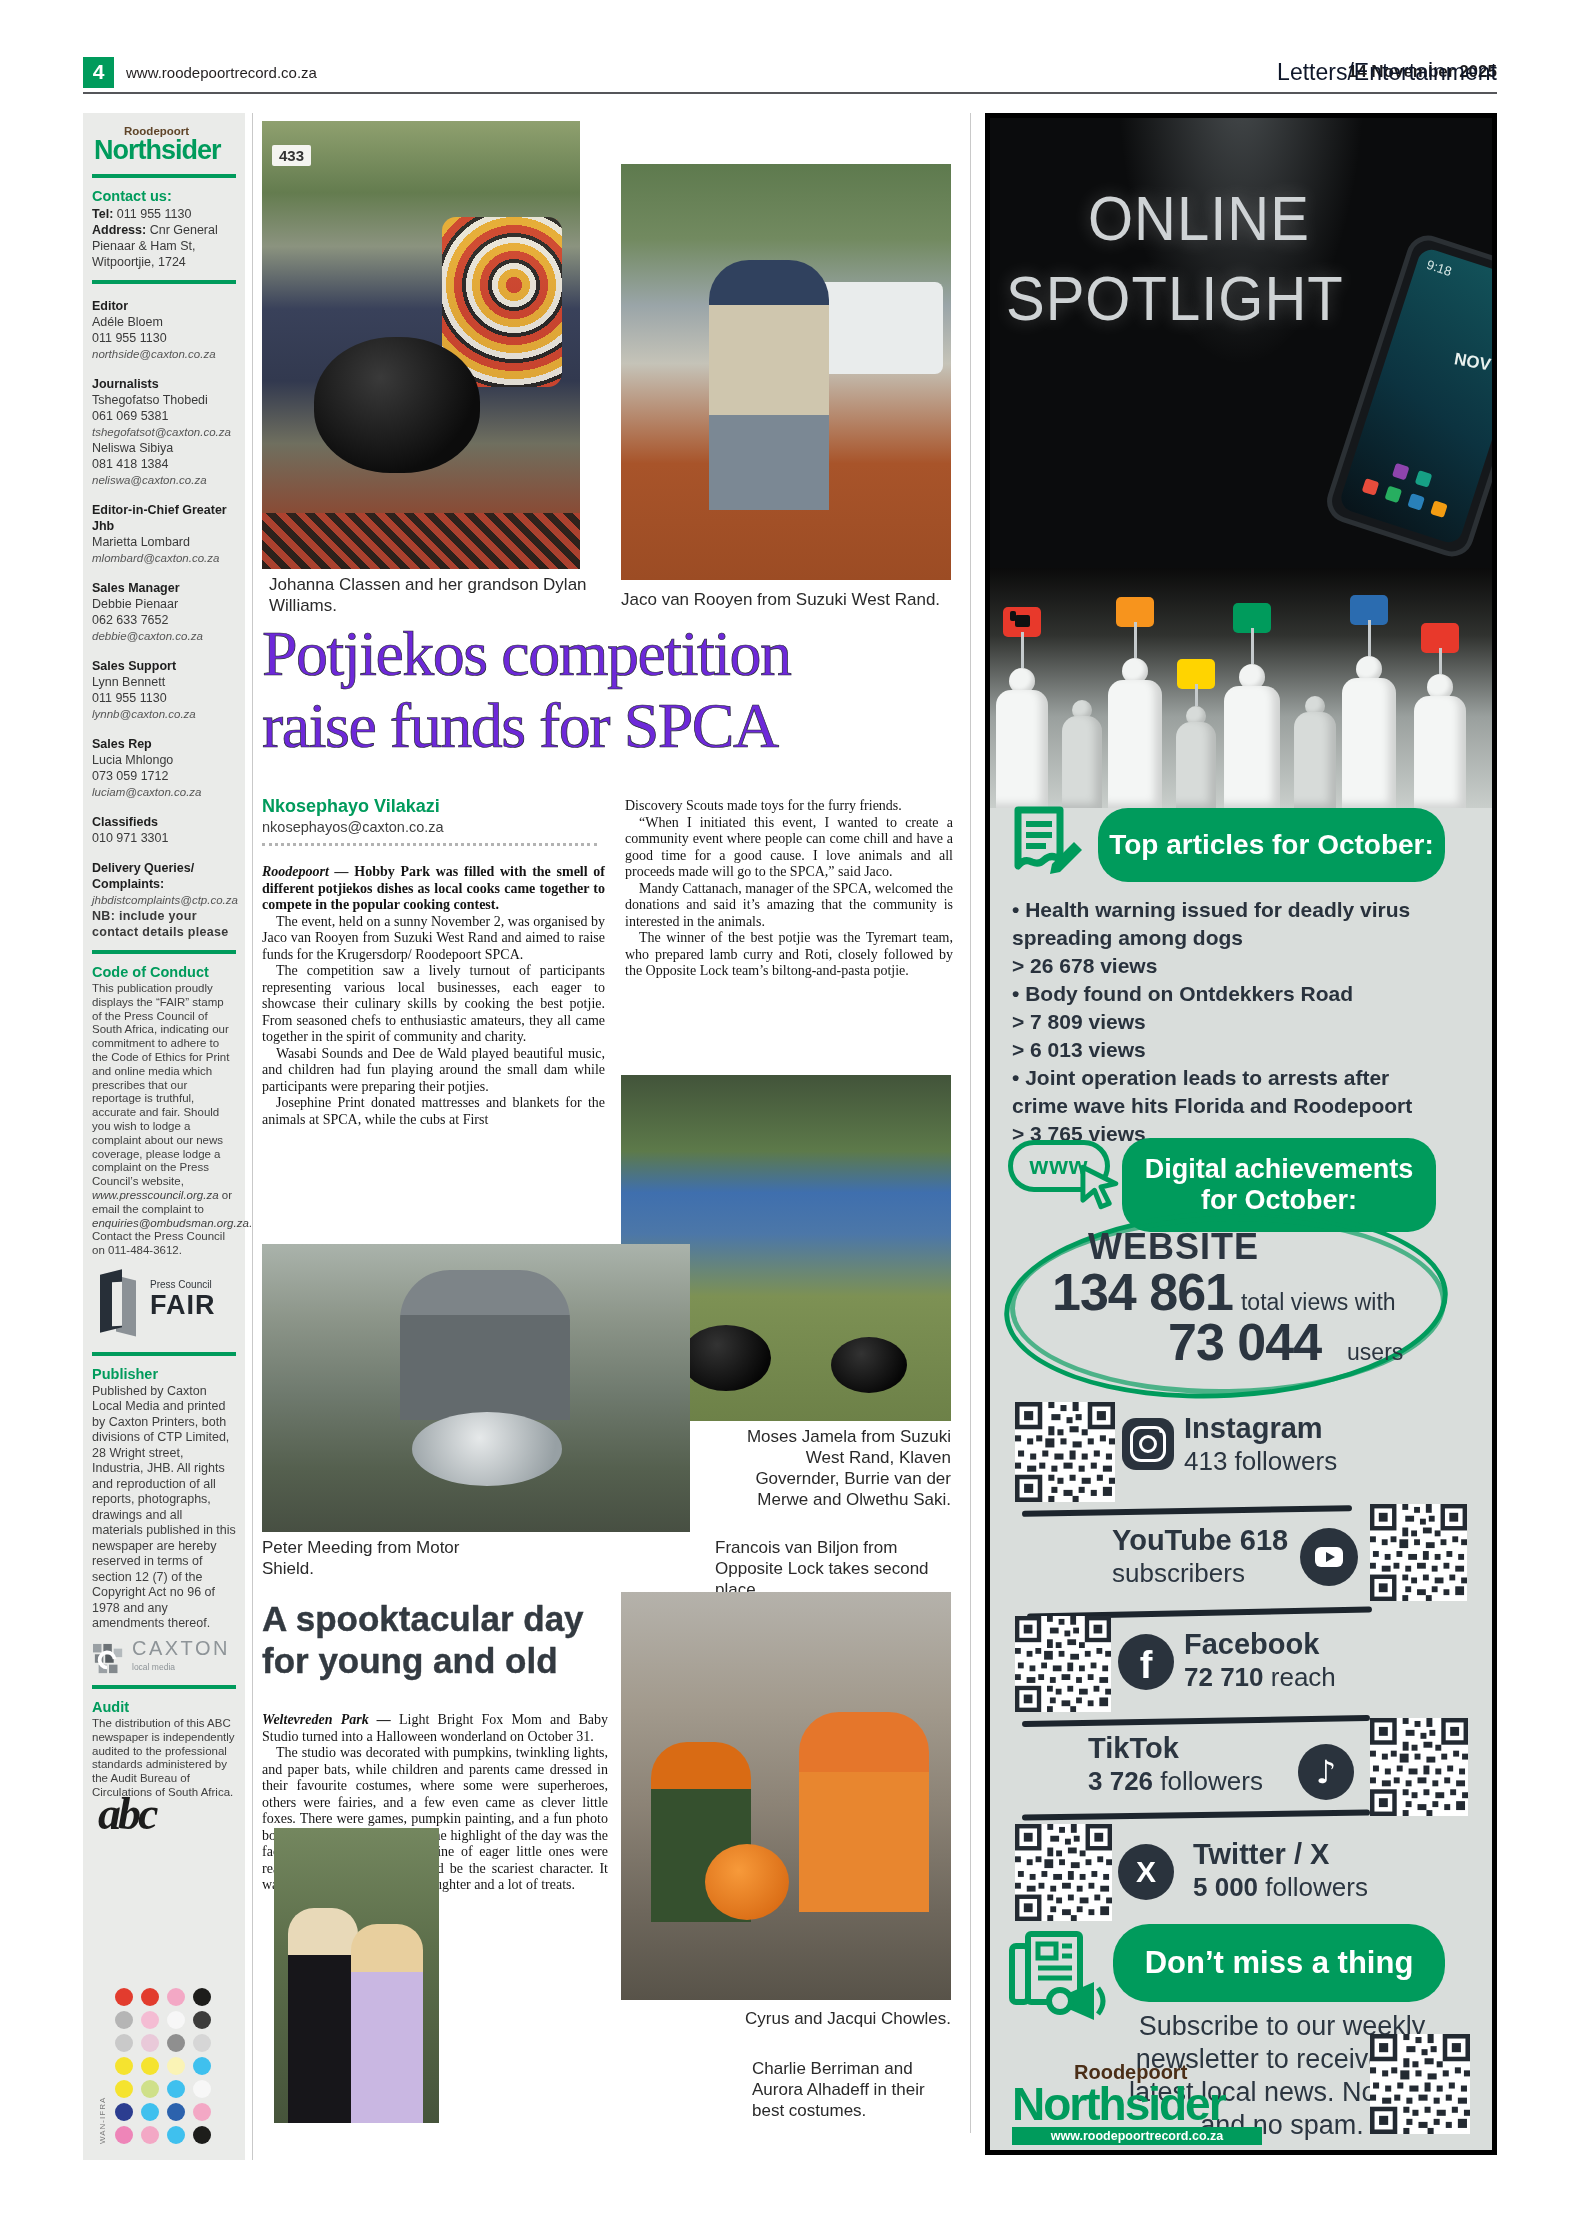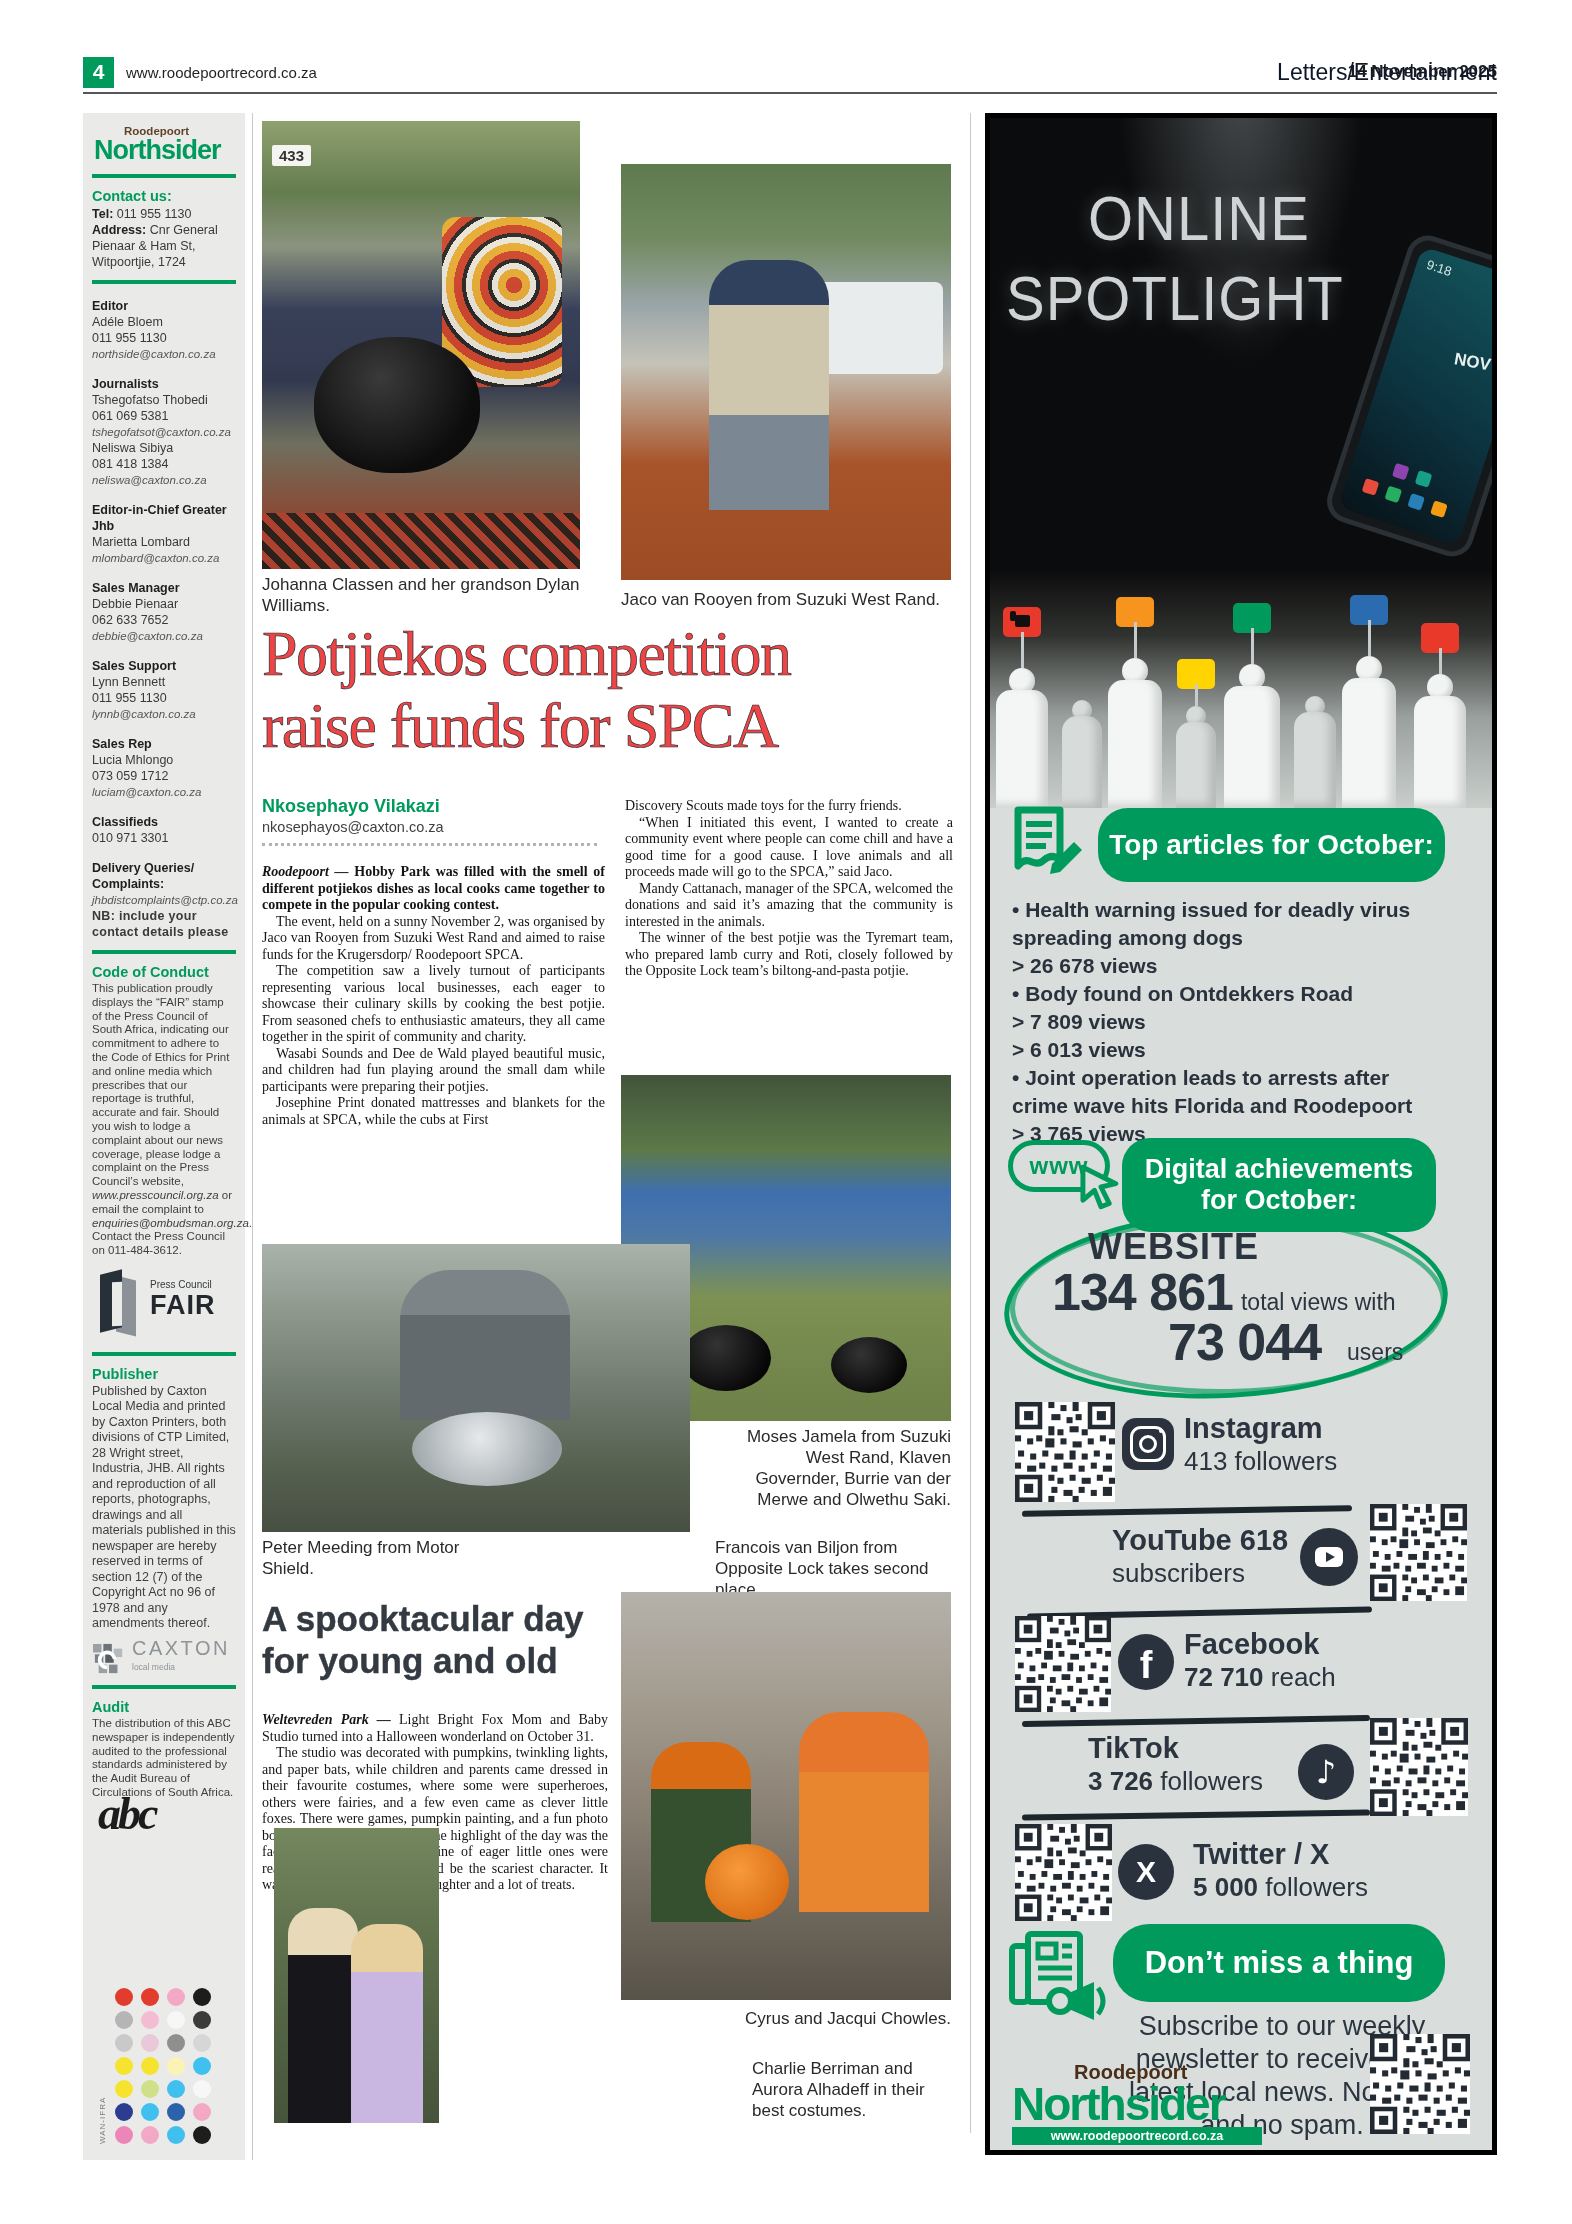--- a/index.html
+++ b/index.html
@@ -81,21 +81,21 @@
   .kid5{position:absolute;left:30px;top:150px;width:100px;height:180px;border-radius:36px 36px 0 0;
        background:linear-gradient(180deg,#d96b14 0 26%,#35502e 26% 100%);}
   .p6{background:linear-gradient(180deg,#74875f 0%,#5d6f4b 40%,#46543b 100%);}
   .girl-a{position:absolute;left:14px;top:80px;width:70px;height:215px;border-radius:26px 26px 0 0;
        background:linear-gradient(180deg,#e8d9b8 0 22%,#17161a 22% 100%);}
   .girl-b{position:absolute;right:16px;top:96px;width:72px;height:200px;border-radius:26px 26px 0 0;
        background:linear-gradient(180deg,#e8cf9e 0 24%,#c9b7e2 24% 100%);}
   .cap{font-size:17px;line-height:21px;color:#2a2a2a;}
   
   .headline{font-family:"Liberation Serif",serif;font-weight:normal;font-size:64px;line-height:72px;
-       color:#ef4444;letter-spacing:-1.5px;-webkit-text-stroke:.7px #272c34;}
+       color:#6d28d9;letter-spacing:-1.5px;-webkit-text-stroke:.7px #272c34;}
   .by-name{color:var(--green);font-weight:bold;font-size:18px;}
   .by-mail{font-size:14.5px;color:#3f3f3f;margin-top:2px;}
   .by-rule{border-bottom:3px dotted #b3b3b3;width:335px;margin-top:8px;}
   .col{font-family:"Liberation Serif",serif;font-size:14px;line-height:16.5px;
        color:#141414;text-align:justify;}
   .col p{margin:0;}
   .col .ind{text-indent:14px;}
   .lead{font-weight:bold;}
   .h2head{font-size:35px;line-height:42px;color:#333a41;-webkit-text-stroke:.4px #333a41;}
   
@@ -366,21 +366,21 @@
 </aside>
 
 <main>
 
   <div class="photo p1 abs" style="left:262px;top:121px;width:318px;height:448px">
     <span class="chip">433</span>
     <span class="swirl"></span>
     <span class="pot"></span>
     <span class="grill"></span>
   </div>
-  <p class="cap abs" style="left:262px;top:574px;width:322px">Johanna Classen and her grandson Dylan Williams.</p>
+  <p class="cap abs" style="left:269px;top:574px;width:322px">Johanna Classen and her grandson Dylan Williams.</p>
 
   <div class="photo p2 abs" style="left:621px;top:164px;width:330px;height:416px">
     <span class="van"></span>
     <span class="man2"></span>
   </div>
   <p class="cap abs" style="left:621px;top:589px;width:330px">Jaco van Rooyen from Suzuki West Rand.</p>
 
   <h1 class="headline abs" style="left:262px;top:618px;width:720px">
     <span>Potjiekos competition</span><br>
     <span>raise funds for SPCA</span>

